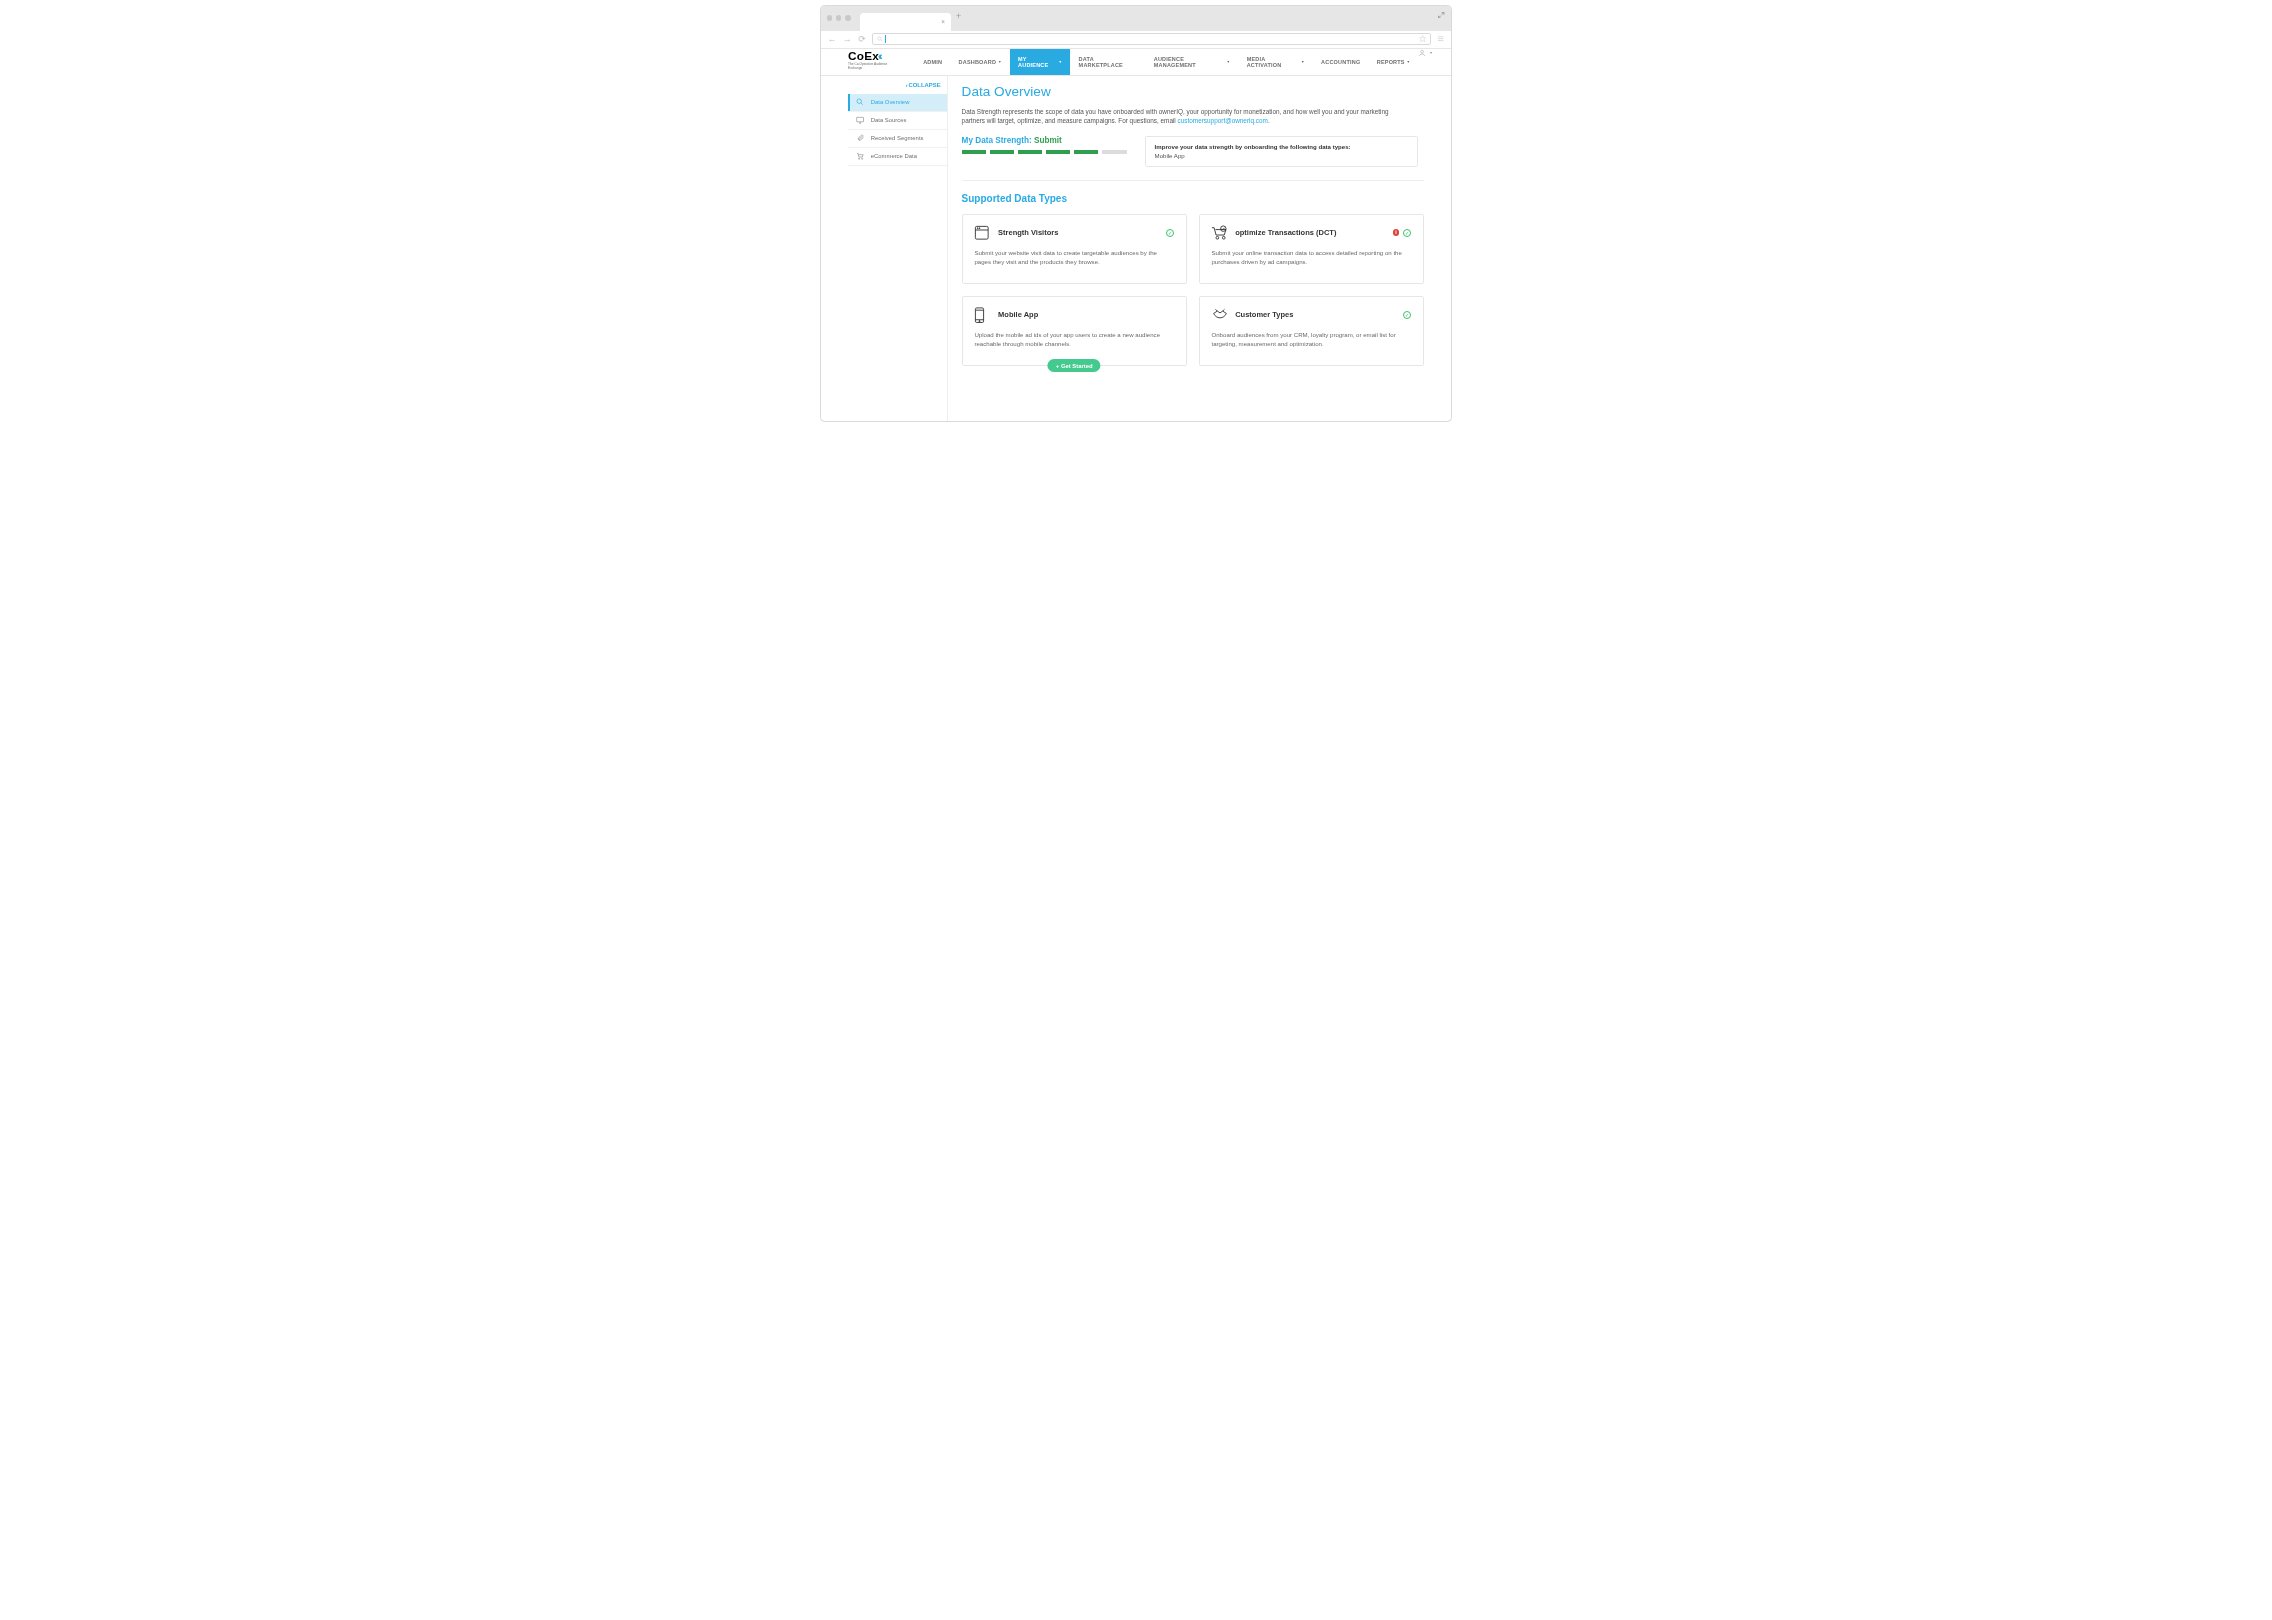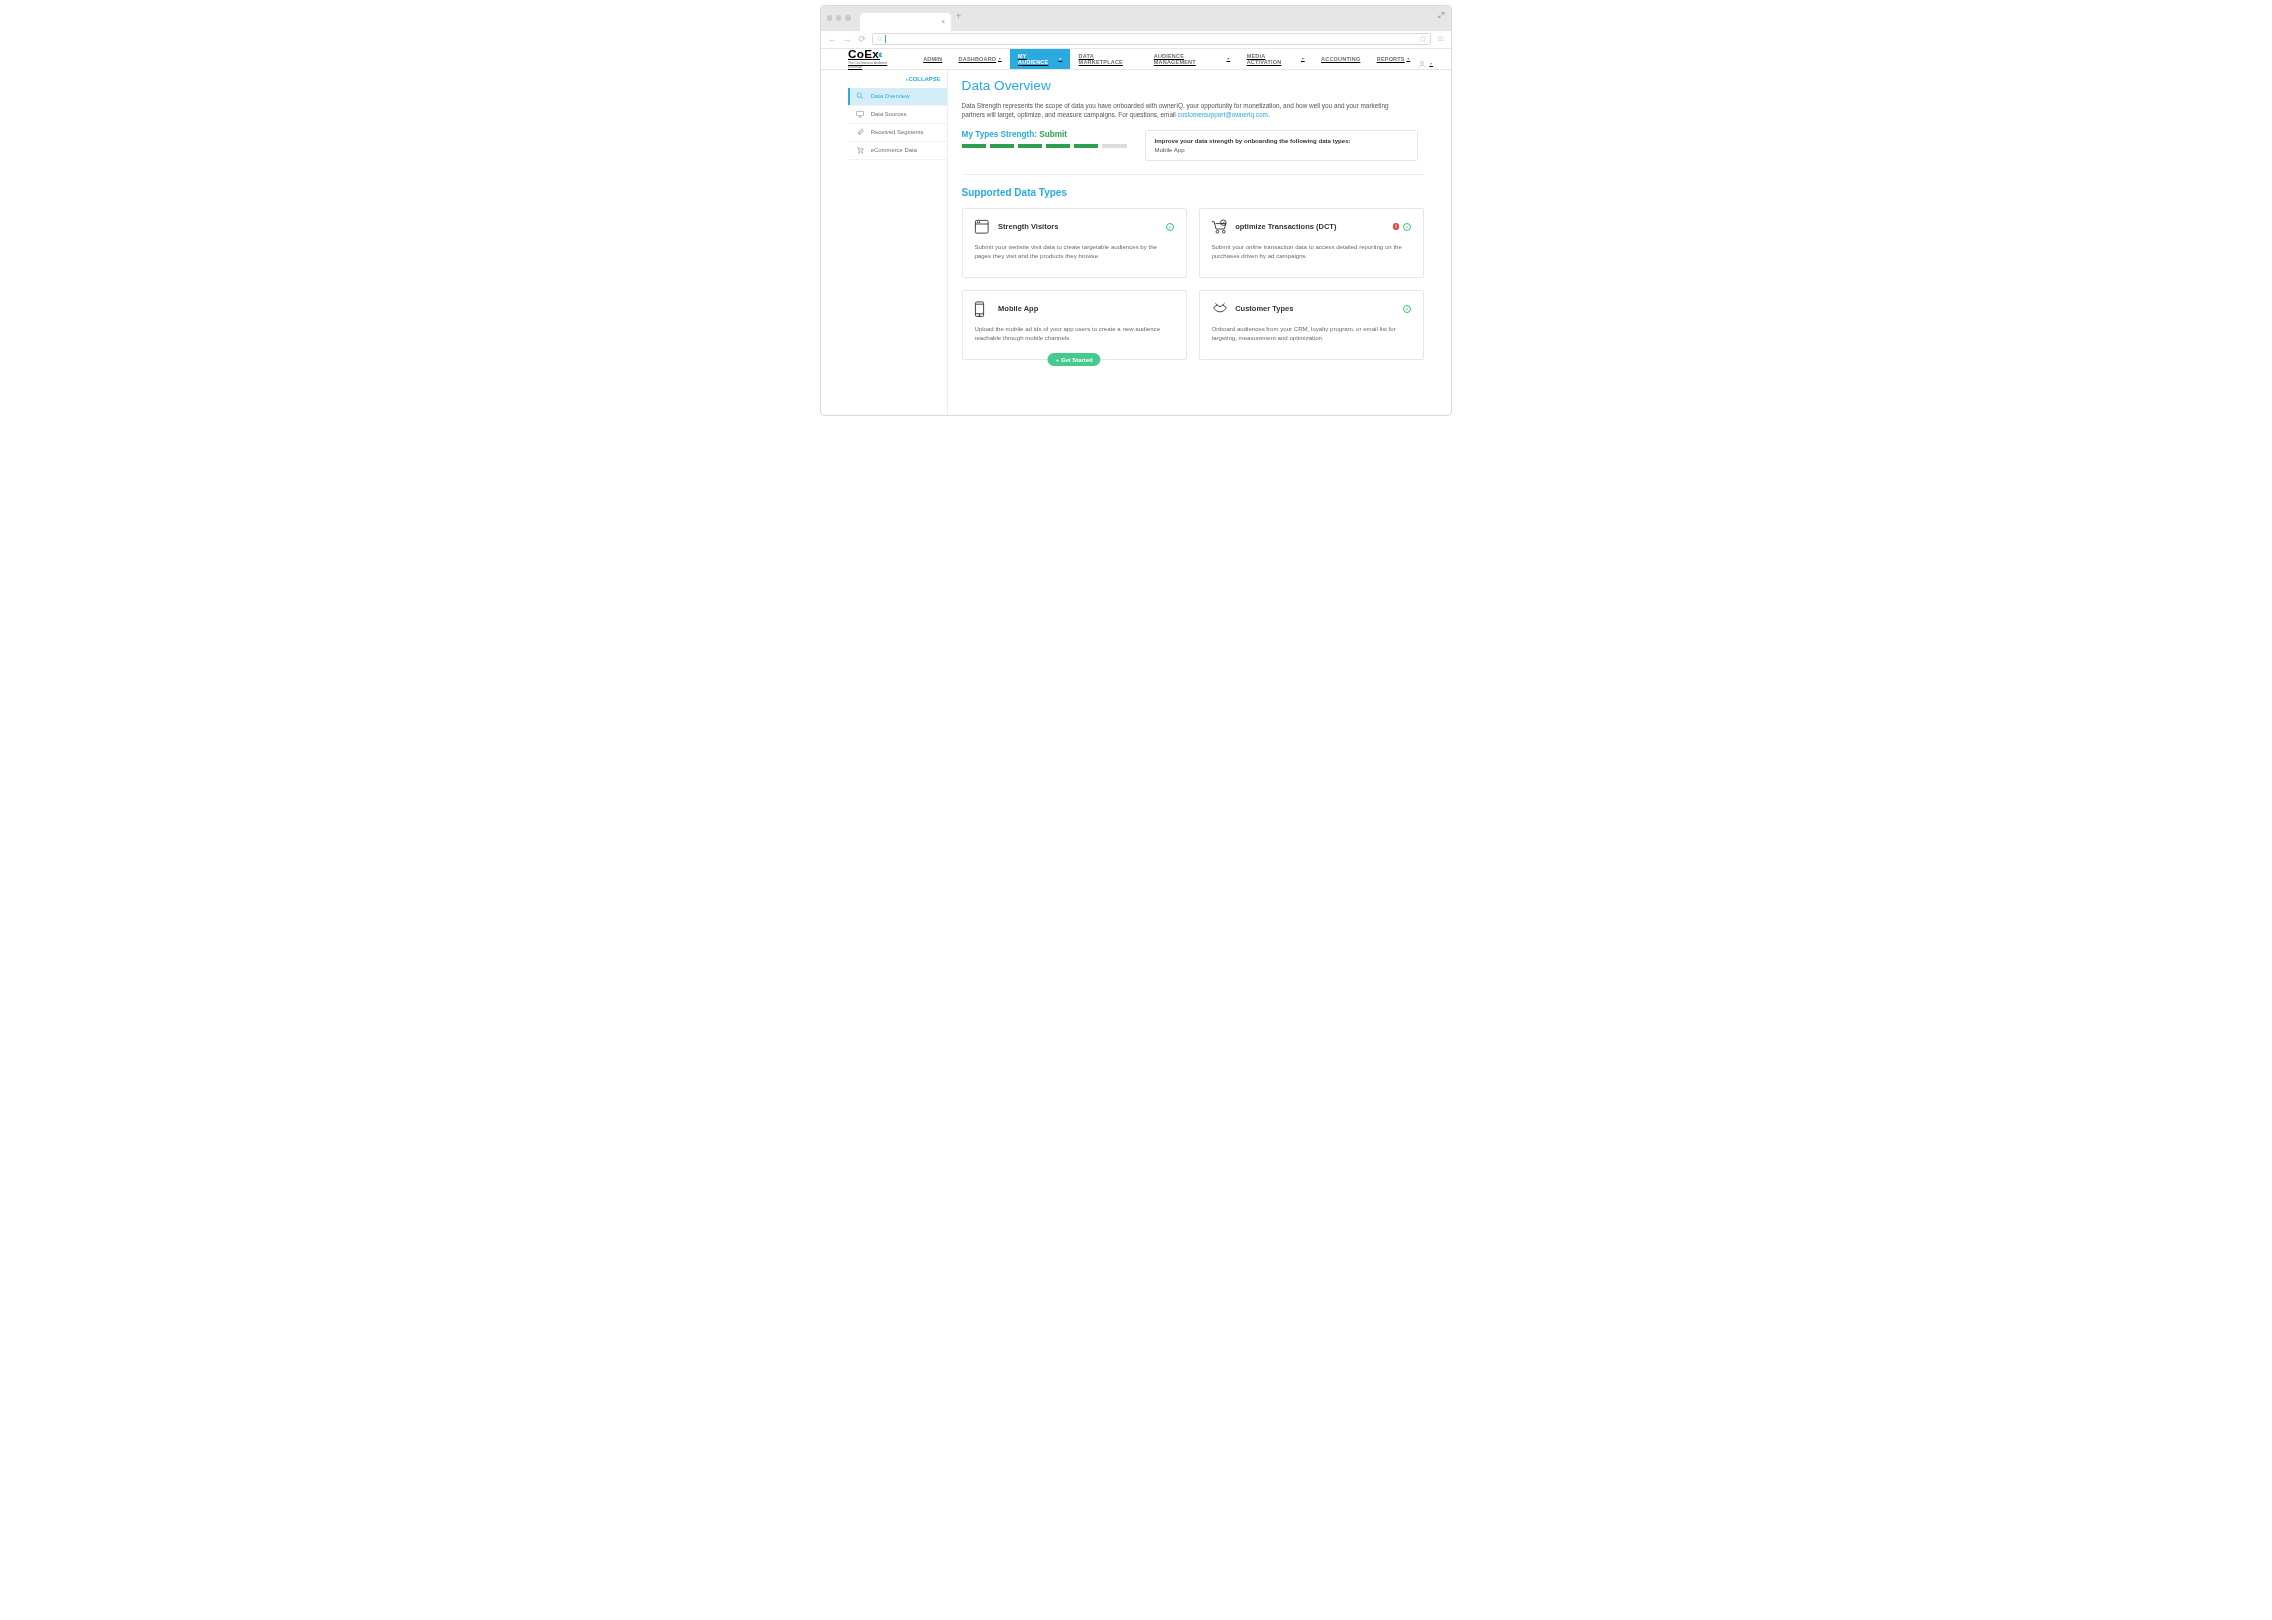--- a/index.html
+++ b/index.html
@@ -16,21 +16,21 @@
 .expand-corner { position:absolute; right:6.4px; top:6.4px; color:#9a9a9a; }
 .addr-row { height:18px; background:#fff; display:flex; align-items:center; padding:0 6.4px; gap:6.4px; border-bottom:0.5px solid #e6e6e6; }
 .nav-arrow { color:#bfbfbf; font-size:9px; }
 .addr-box { flex:1; height:12.7px; border:0.5px solid #d9d9d9; border-radius:1.8px; display:flex; align-items:center; padding:0 3.6px; gap:2.7px; }
 .addr-box .cursor { width:0.5px; height:7.3px; background:#29abe2; }
 .addr-box .mag { color:#c7c7c7; }
 .addr-star { color:#c7c7c7; margin-left:auto; }
 .hamburger { color:#c7c7c7; }
 
 
-.app-nav { height:21px; display:flex; align-items:flex-end; padding:0 4.5px 0 27px; border-bottom:0.5px solid #e6e6e6;text-decoration:underline; }
+.app-nav { height:27px; display:flex; align-items:flex-start; padding:0 4.5px 0 27px; border-bottom:0.5px solid #e6e6e6; }
 .logo { display:flex; align-items:baseline; margin-right:13.6px; }
 .logo .txt { font-weight:700; font-size:11.8px; letter-spacing:0.2px; }
 .logo .co { color:#000; }
 .logo .e  { color:#000; }
 .logo .x  { color:#000; }
 .logo .chevs { color:#29abe2; letter-spacing:-2.7px; font-size:10px; font-weight:700; margin-left:-0.9px;}
 .logo .sub { font-size:3.2px; color:#6a6a6a; display:block; margin-top:-0.9px; }
 .nav-items { display:flex; align-items:stretch; height:100%; }
 .nav-item { display:flex; align-items:center; padding:0 8.2px; font-size:5.5px; font-weight:700; color:#6f6f6f; letter-spacing:0.2px; gap:1.8px; cursor:pointer; }
 .nav-item.active { background:#29abe2; color:#fff; }
@@ -225,21 +225,21 @@
 
     <div class="main">
       <h1 class="page-title">Data Overview</h1>
       <p class="intro">
         <span>Data Strength represents the scope of data you have onboarded with ownerIQ, your opportunity for monetization, and how well you and your marketing partners will target, optimize, and measure campaigns. For questions, email </span><a href="#">customersupport@owneriq.com</a><span>.</span>
       </p>
 
       <div class="strength-row">
         <div class="strength-left">
           <div class="strength-heading">
-            <span class="lbl">My Types Strength: </span><span class="val">Submit</span>
+            <span class="lbl">My Data Strength: </span><span class="val">Submit</span>
           </div>
           <div class="meter" id="strength-meter">
               <span class="on"></span>
               <span class="on"></span>
               <span class="on"></span>
               <span class="on"></span>
               <span class="on"></span>
               <span></span>
             </div>
         </div>

